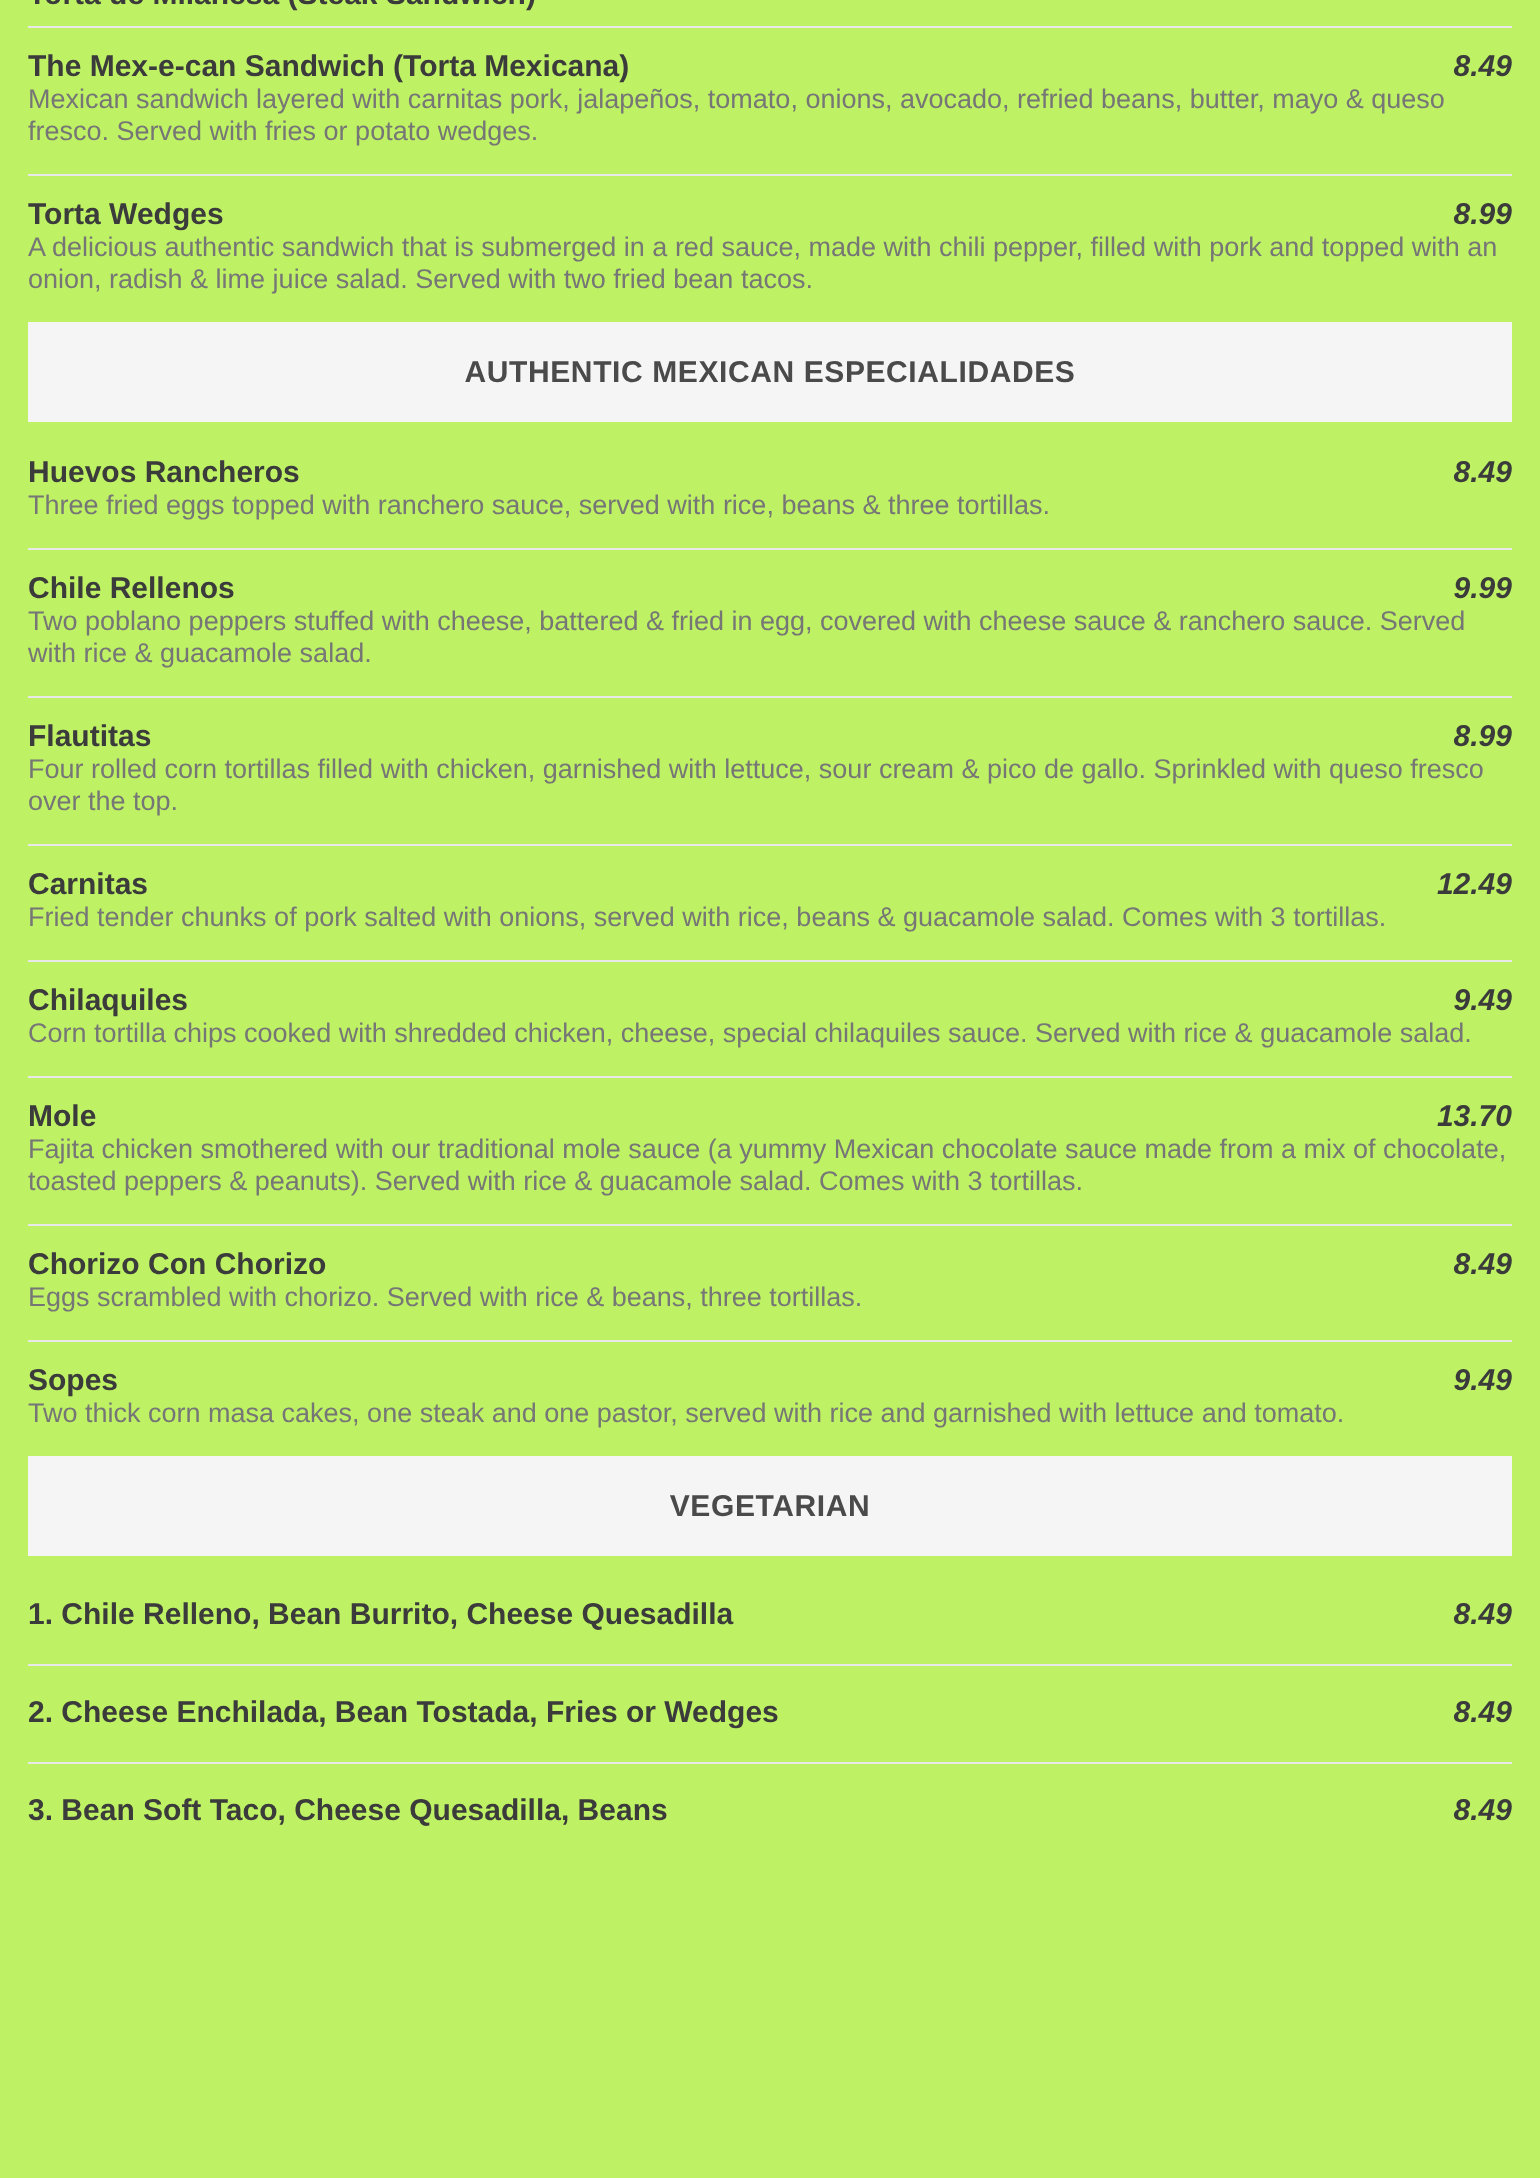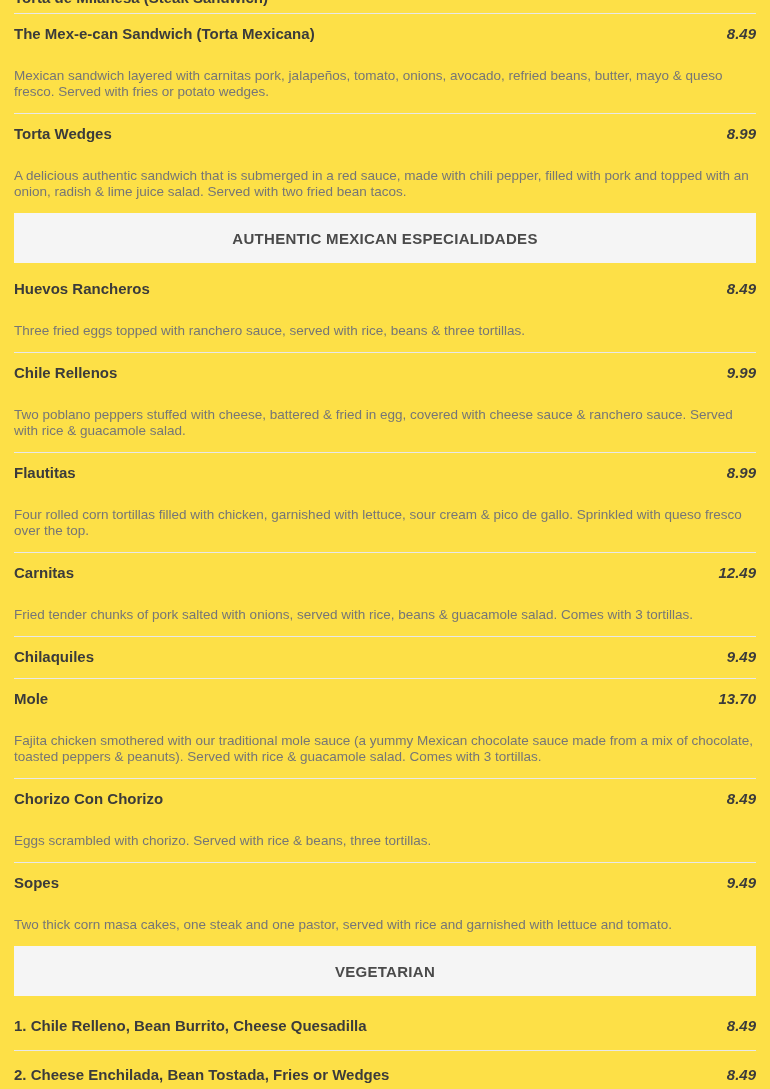--- a/index.html
+++ b/index.html
@@ -5,21 +5,21 @@
   html, body {
     margin: 0;
     padding: 0;
     background: #ffffff;
     font-family: "Liberation Sans", sans-serif;
   }
   .page {
     width: 770px;
     height: 1089px;
     overflow: hidden;
-    background: #fde047;
+    background: #bef264;
     box-sizing: border-box;
   }
   .menu {
     padding: 0 14px;
   }
   
   .clip-row {
     height: 13px;
     overflow: hidden;
   }
@@ -69,21 +69,21 @@
   }
   .item-price {
     font-size: 15px;
     font-weight: bold;
     color: #3b3b3b;
     line-height: 16px;
     white-space: nowrap;
     font-style: italic;
   }
   .item-desc {
-    margin-top: 26px;
+    margin-top: 0;
     font-size: 13.5px;
     color: #767676;
     line-height: 16px;
     max-width: 742px;
   }
 </style>
 </head>
 <body>
 
 <div class="page">
@@ -142,20 +142,21 @@
         <span class="item-price">12.49</span>
       </div>
       <div class="item-desc">Fried tender chunks of pork salted with onions, served with rice, beans &amp; guacamole salad. Comes with 3 tortillas.</div>
     </div>
 
     <div class="item">
       <div class="item-head">
         <span class="item-name">Chilaquiles</span>
         <span class="item-price">9.49</span>
       </div>
+      <div class="item-desc">Corn tortilla chips cooked with shredded chicken, cheese, special chilaquiles sauce. Served with rice &amp; guacamole salad.</div>
     </div>
 
     <div class="item">
       <div class="item-head">
         <span class="item-name">Mole</span>
         <span class="item-price">13.70</span>
       </div>
       <div class="item-desc">Fajita chicken smothered with our traditional mole sauce (a yummy Mexican chocolate sauce made from a mix of chocolate, toasted peppers &amp; peanuts). Served with rice &amp; guacamole salad. Comes with 3 tortillas.</div>
     </div>
 

